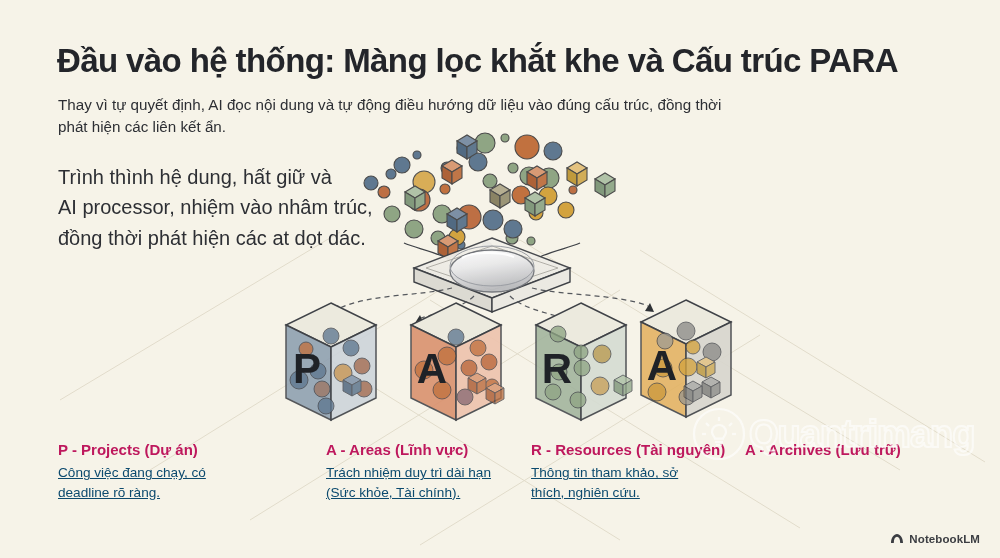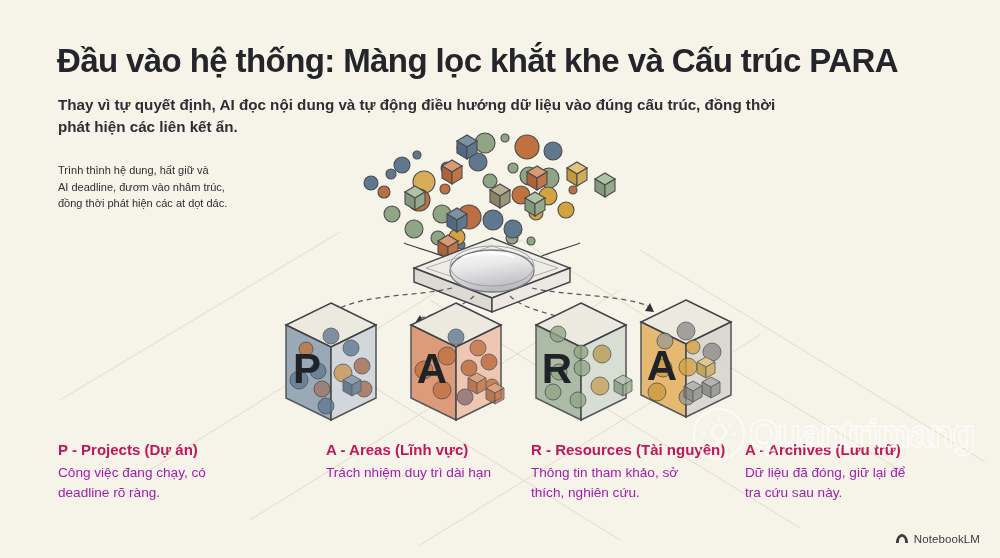--- a/index.html
+++ b/index.html
@@ -44,28 +44,28 @@
     white-space: nowrap;
   }
   #subtitle {
     position: absolute;
     left: 58px;
     top: 94px;
     width: 810px;
     font-size: 15.2px;
     line-height: 1.45;
     color: #2d2f34;
-    font-weight: 700;
+    font-weight: 400;
   }
   #bodytext {
     position: absolute;
     left: 58px;
     top: 162px;
     width: 370px;
-    font-size: 11px;
+    font-size: 20px;
     line-height: 1.52;
     color: #2d2f34;
     font-weight: 400;
   }
   .sub-line { display: block; }
   
   #figure {
     position: absolute;
     left: 0;
     top: 0;
@@ -83,22 +83,23 @@
     font-size: 15px;
     font-weight: 700;
     color: #be185d;
     line-height: 1.35;
     margin-bottom: 3px;
     white-space: nowrap;
   }
   .caption-body {
     font-size: 13.6px;
     font-weight: 400;
-    color: #a21caf;
+    color: #0c4a6e;
     line-height: 1.42;
+    text-decoration: underline;
   }
   #caption-0 { left: 58px; }
   #caption-1 { left: 293px; margin-left: 33px; }
   #caption-2 { left: 519px; margin-left: 12px; }
   #caption-3 { left: 745px; }
   
   #watermark {
     position: absolute;
     left: 689px;
     top: 407px;
@@ -109,21 +110,21 @@
   }
   
   #nblm-badge {
     position: absolute;
     right: 20px;
     bottom: 13px;
     display: flex;
     align-items: center;
     gap: 5px;
     font-size: 11.5px;
-    font-weight: 400;
+    font-weight: 700;
     color: #3b3d42;
     letter-spacing: 0.1px;
   }
   #nblm-badge .nblm-icon { display: block; }
 </style>
 </head>
 <body>
 
 <div id="slide">
 
@@ -142,21 +143,21 @@
 
   <div id="title">Đầu vào hệ thống: Màng lọc khắt khe và Cấu trúc PARA</div>
 
   <div id="subtitle">
     <span class="sub-line">Thay vì tự quyết định, AI đọc nội dung và tự động điều hướng dữ liệu vào đúng cấu trúc, đồng thời</span>
     <span class="sub-line">phát hiện các liên kết ẩn.</span>
   </div>
 
   <div id="bodytext">
     <span class="sub-line">Trình thình hệ dung, hất giữ và</span>
-    <span class="sub-line">AI deadline, đươm vào nhâm trúc,</span>
+    <span class="sub-line">AI processor, nhiệm vào nhâm trúc,</span>
     <span class="sub-line">đồng thời phát hiện các at dọt dác.</span>
   </div>
 
   <svg id="figure" viewBox="0 0 1000 558" width="1000" height="558">
     <defs>
       <linearGradient id="lensGrad" x1="0" y1="0" x2="0.3" y2="1">
         <stop offset="0%" stop-color="#ffffff"></stop>
         <stop offset="45%" stop-color="#e9e9ea"></stop>
         <stop offset="100%" stop-color="#b9babd"></stop>
       </linearGradient>
@@ -389,37 +390,34 @@
     <div class="caption-body">
       <span class="sub-line">Công việc đang chạy, có</span>
       <span class="sub-line">deadline rõ ràng.</span>
     </div>
   </div>
 
   <div class="caption" id="caption-1">
     <div class="caption-title">A - Areas (Lĩnh vực)</div>
     <div class="caption-body">
       <span class="sub-line">Trách nhiệm duy trì dài hạn</span>
+      <span class="sub-line">(Sức khỏe, Tài chính).</span>
     </div>
   </div>
 
   <div class="caption" id="caption-2">
     <div class="caption-title">R - Resources (Tài nguyên)</div>
     <div class="caption-body">
       <span class="sub-line">Thông tin tham khảo, sở</span>
       <span class="sub-line">thích, nghiên cứu.</span>
     </div>
   </div>
 
   <div class="caption" id="caption-3">
     <div class="caption-title">A - Archives (Lưu trữ)</div>
-    <div class="caption-body">
-      <span class="sub-line">Dữ liệu đã đóng, giữ lại để</span>
-      <span class="sub-line">tra cứu sau này.</span>
-    </div>
   </div>
 
   <svg id="watermark" viewBox="0 0 290 58" width="290" height="58">
     <g fill="none" stroke="#ffffff" stroke-width="2.2">
       <circle cx="30" cy="27" r="25"></circle>
       <path d="M30 18 a7 7 0 0 1 7 7 c0 3.2 -2.4 4.6 -3 6.6 l-8 0 c-0.6 -2 -3 -3.4 -3 -6.6 a7 7 0 0 1 7 -7 z"></path>
       <line x1="26" y1="35" x2="34" y2="35"></line>
       <line x1="27" y1="38" x2="33" y2="38"></line>
       <line x1="30" y1="10" x2="30" y2="14"></line>
       <line x1="17" y1="16" x2="20" y2="19"></line>

